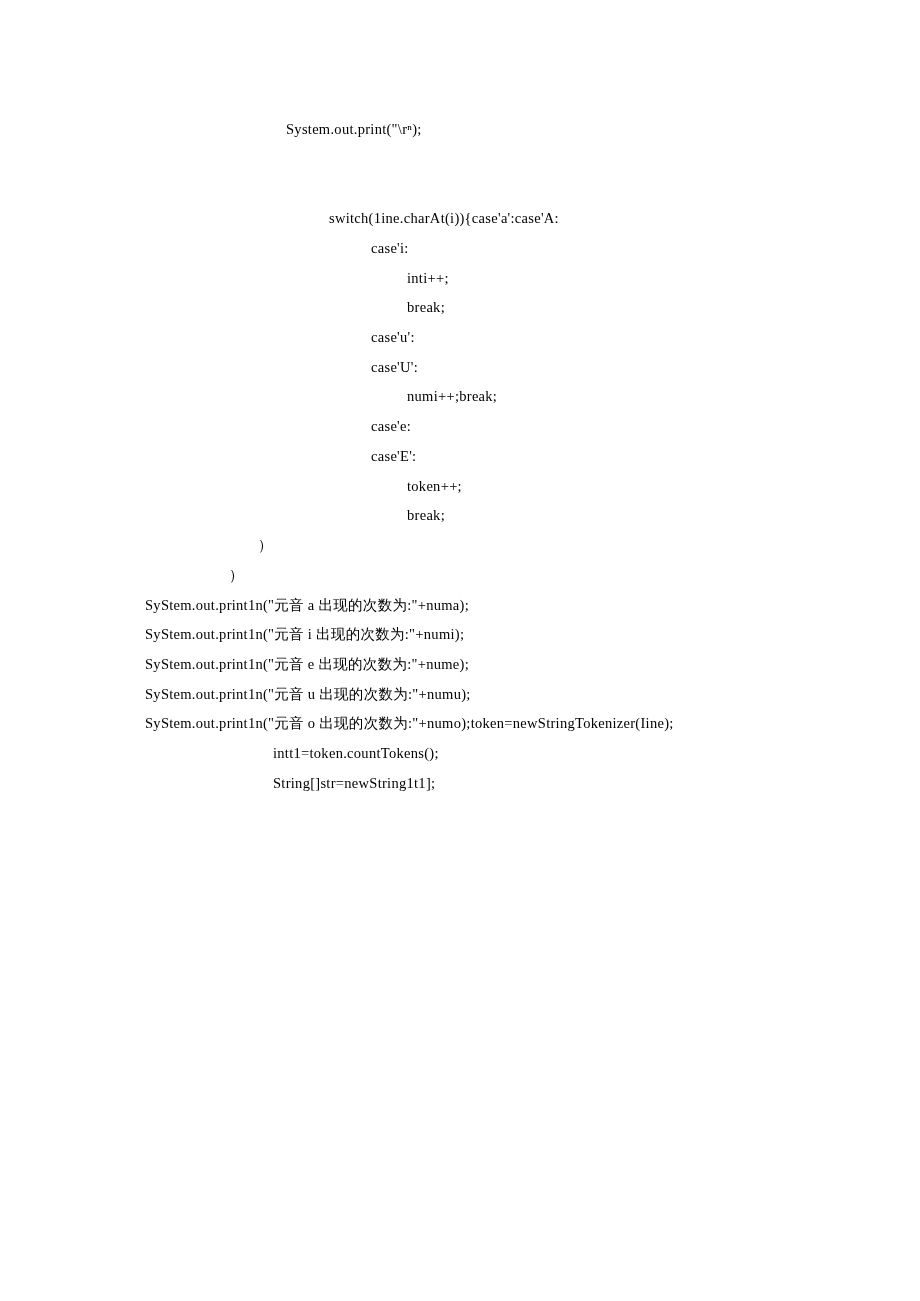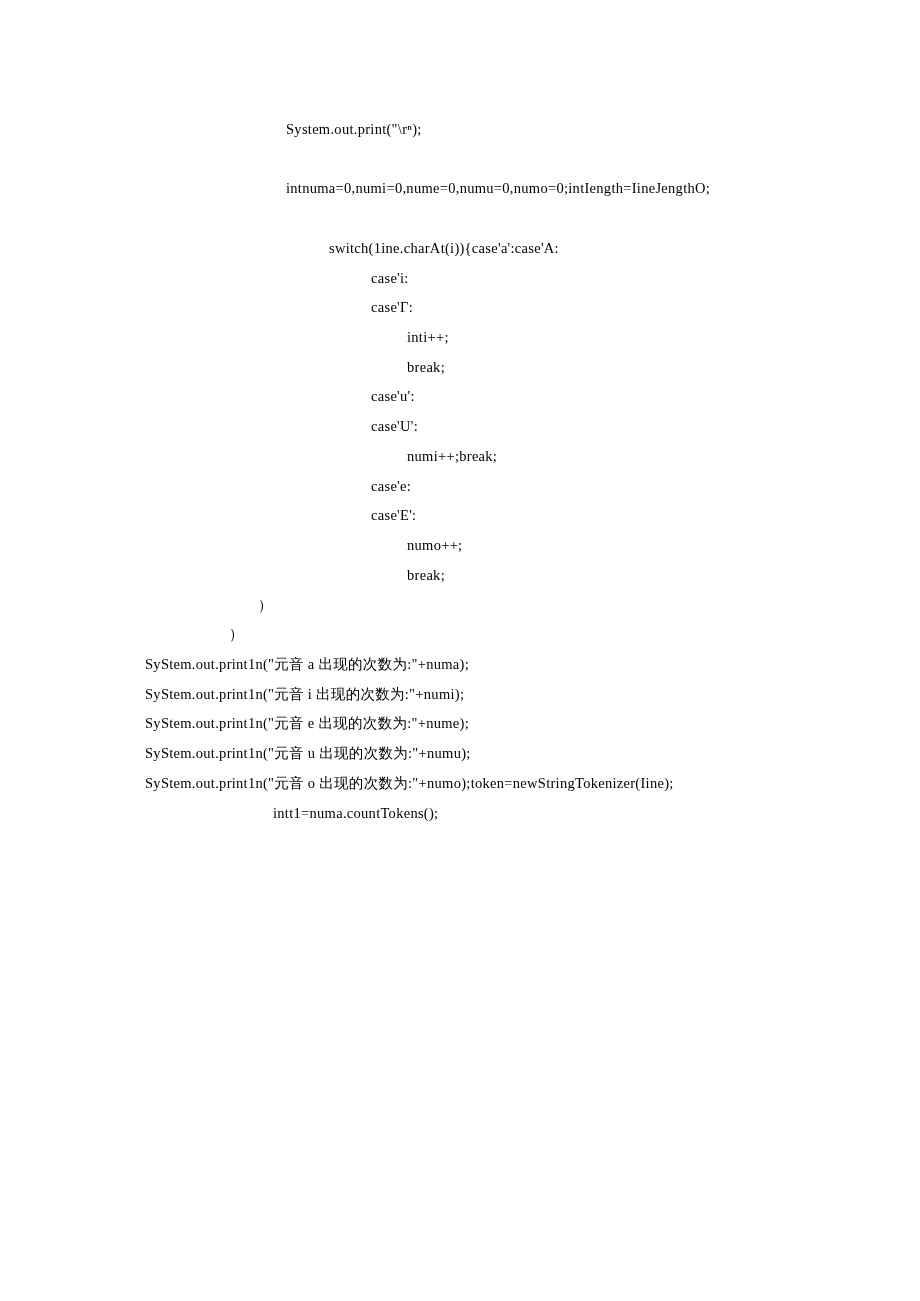--- a/index.html
+++ b/index.html
@@ -31,36 +31,35 @@
   .ind6 { padding-left: 128px; }
   .ind7 { padding-left: 84px; }
   .ind8 { padding-left: 212px; }
 </style>
 </head>
 <body>
 
 <div class="page">
   <div class="code-line ind1">System.out.print("\rⁿ);</div>
   <div class="code-line">&nbsp;</div>
-  <div class="code-line ind1">intnuma=0,numi=0,nume=0,numu=0,numo=0;intIength=IineJengthO;</div>
   <div class="code-line">&nbsp;</div>
   <div class="code-line ind2">switch(1ine.charAt(i)){case'a':case'A:</div>
   <div class="code-line ind3">case'i:</div>
-  <div class="code-line ind3">case'Γ:</div>
   <div class="code-line ind4">inti++;</div>
   <div class="code-line ind4">break;</div>
   <div class="code-line ind3">case'u':</div>
   <div class="code-line ind3">case'U':</div>
   <div class="code-line ind4">numi++;break;</div>
   <div class="code-line ind3">case'e:</div>
   <div class="code-line ind3">case'E':</div>
-  <div class="code-line ind4">numo++;</div>
+  <div class="code-line ind4">token++;</div>
   <div class="code-line ind4">break;</div>
   <div class="code-line ind5">）</div>
   <div class="code-line ind7">）</div>
   <div class="code-line ind0">SyStem.out.print1n("元音 a 出现的次数为:"+numa);</div>
   <div class="code-line ind0">SyStem.out.print1n("元音 i 出现的次数为:"+numi);</div>
   <div class="code-line ind0">SyStem.out.print1n("元音 e 出现的次数为:"+nume);</div>
   <div class="code-line ind0">SyStem.out.print1n("元音 u 出现的次数为:"+numu);</div>
   <div class="code-line ind0">SyStem.out.print1n("元音 o 出现的次数为:"+numo);token=newStringTokenizer(Iine);</div>
-  <div class="code-line ind6">intt1=numa.countTokens();</div>
+  <div class="code-line ind6">intt1=token.countTokens();</div>
+  <div class="code-line ind6">String[]str=newString1t1];</div>
   <div class="code-line">&nbsp;</div>
 </div>
 
 </body></html>

